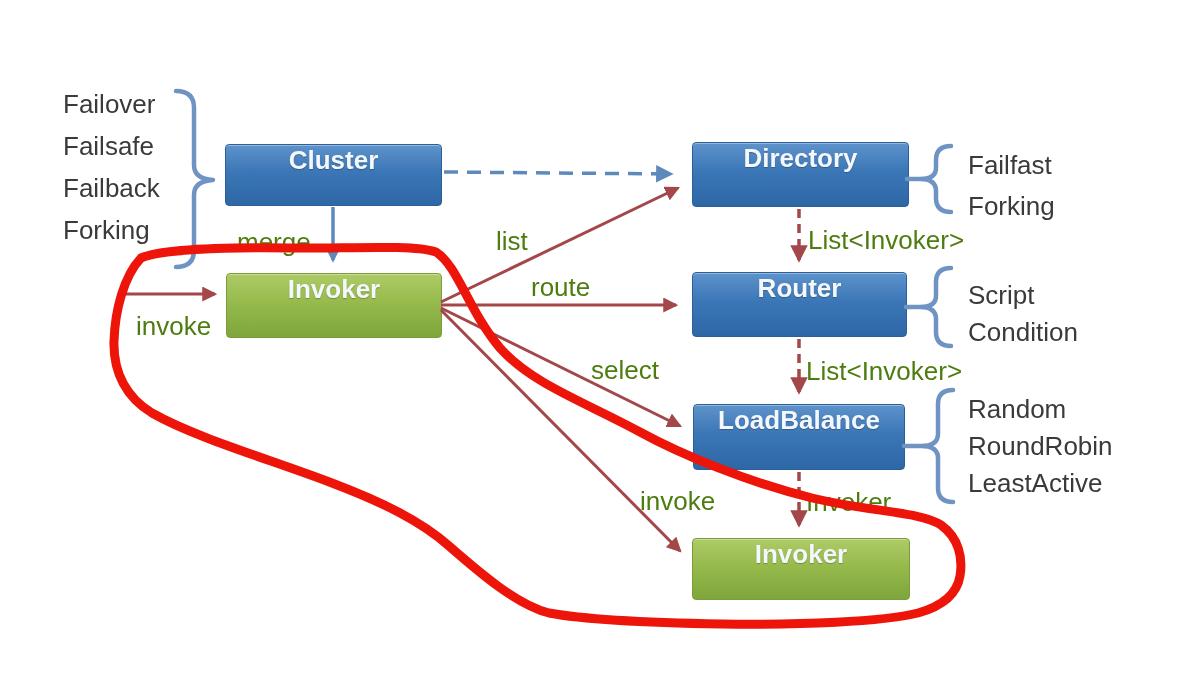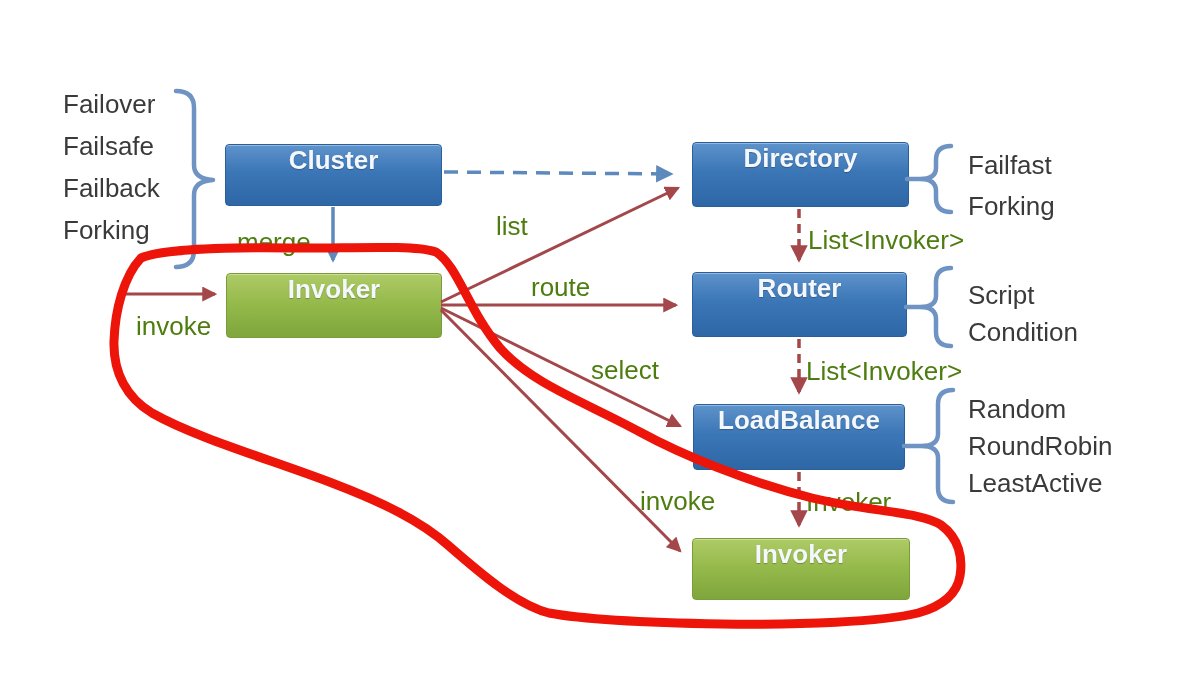--- a/index.html
+++ b/index.html
@@ -57,21 +57,21 @@
   </div>
   <div class="node blue" style="left:693px; top:404px; width:210px; height:64px;">
     <span>LoadBalance</span>
   </div>
   <div class="node green" style="left:692px; top:538px; width:216px; height:60px;">
     <span>Invoker</span>
   </div>
 
   <div class="lbl" style="left:237px; top:227px;">merge</div>
   <div class="lbl" style="left:136px; top:311px;">invoke</div>
-  <div class="lbl" style="left:496px; top:211px;">list</div>
+  <div class="lbl" style="left:496px; top:226px;">list</div>
   <div class="lbl" style="left:531px; top:272px;text-align:right;">route</div>
   <div class="lbl" style="left:591px; top:355px;">select</div>
   <div class="lbl" style="left:640px; top:486px;">invoke</div>
   <div class="lbl" style="left:808px; top:225px;">List&lt;Invoker&gt;</div>
   <div class="lbl" style="left:806px; top:356px;">List&lt;Invoker&gt;</div>
   <div class="lbl" style="left:806px; top:487px;">Invoker</div>
 
   <div class="txtlist dir-list" style="left:968px; top:145px;">
     <div>Failfast</div>
     <div>Forking</div>

